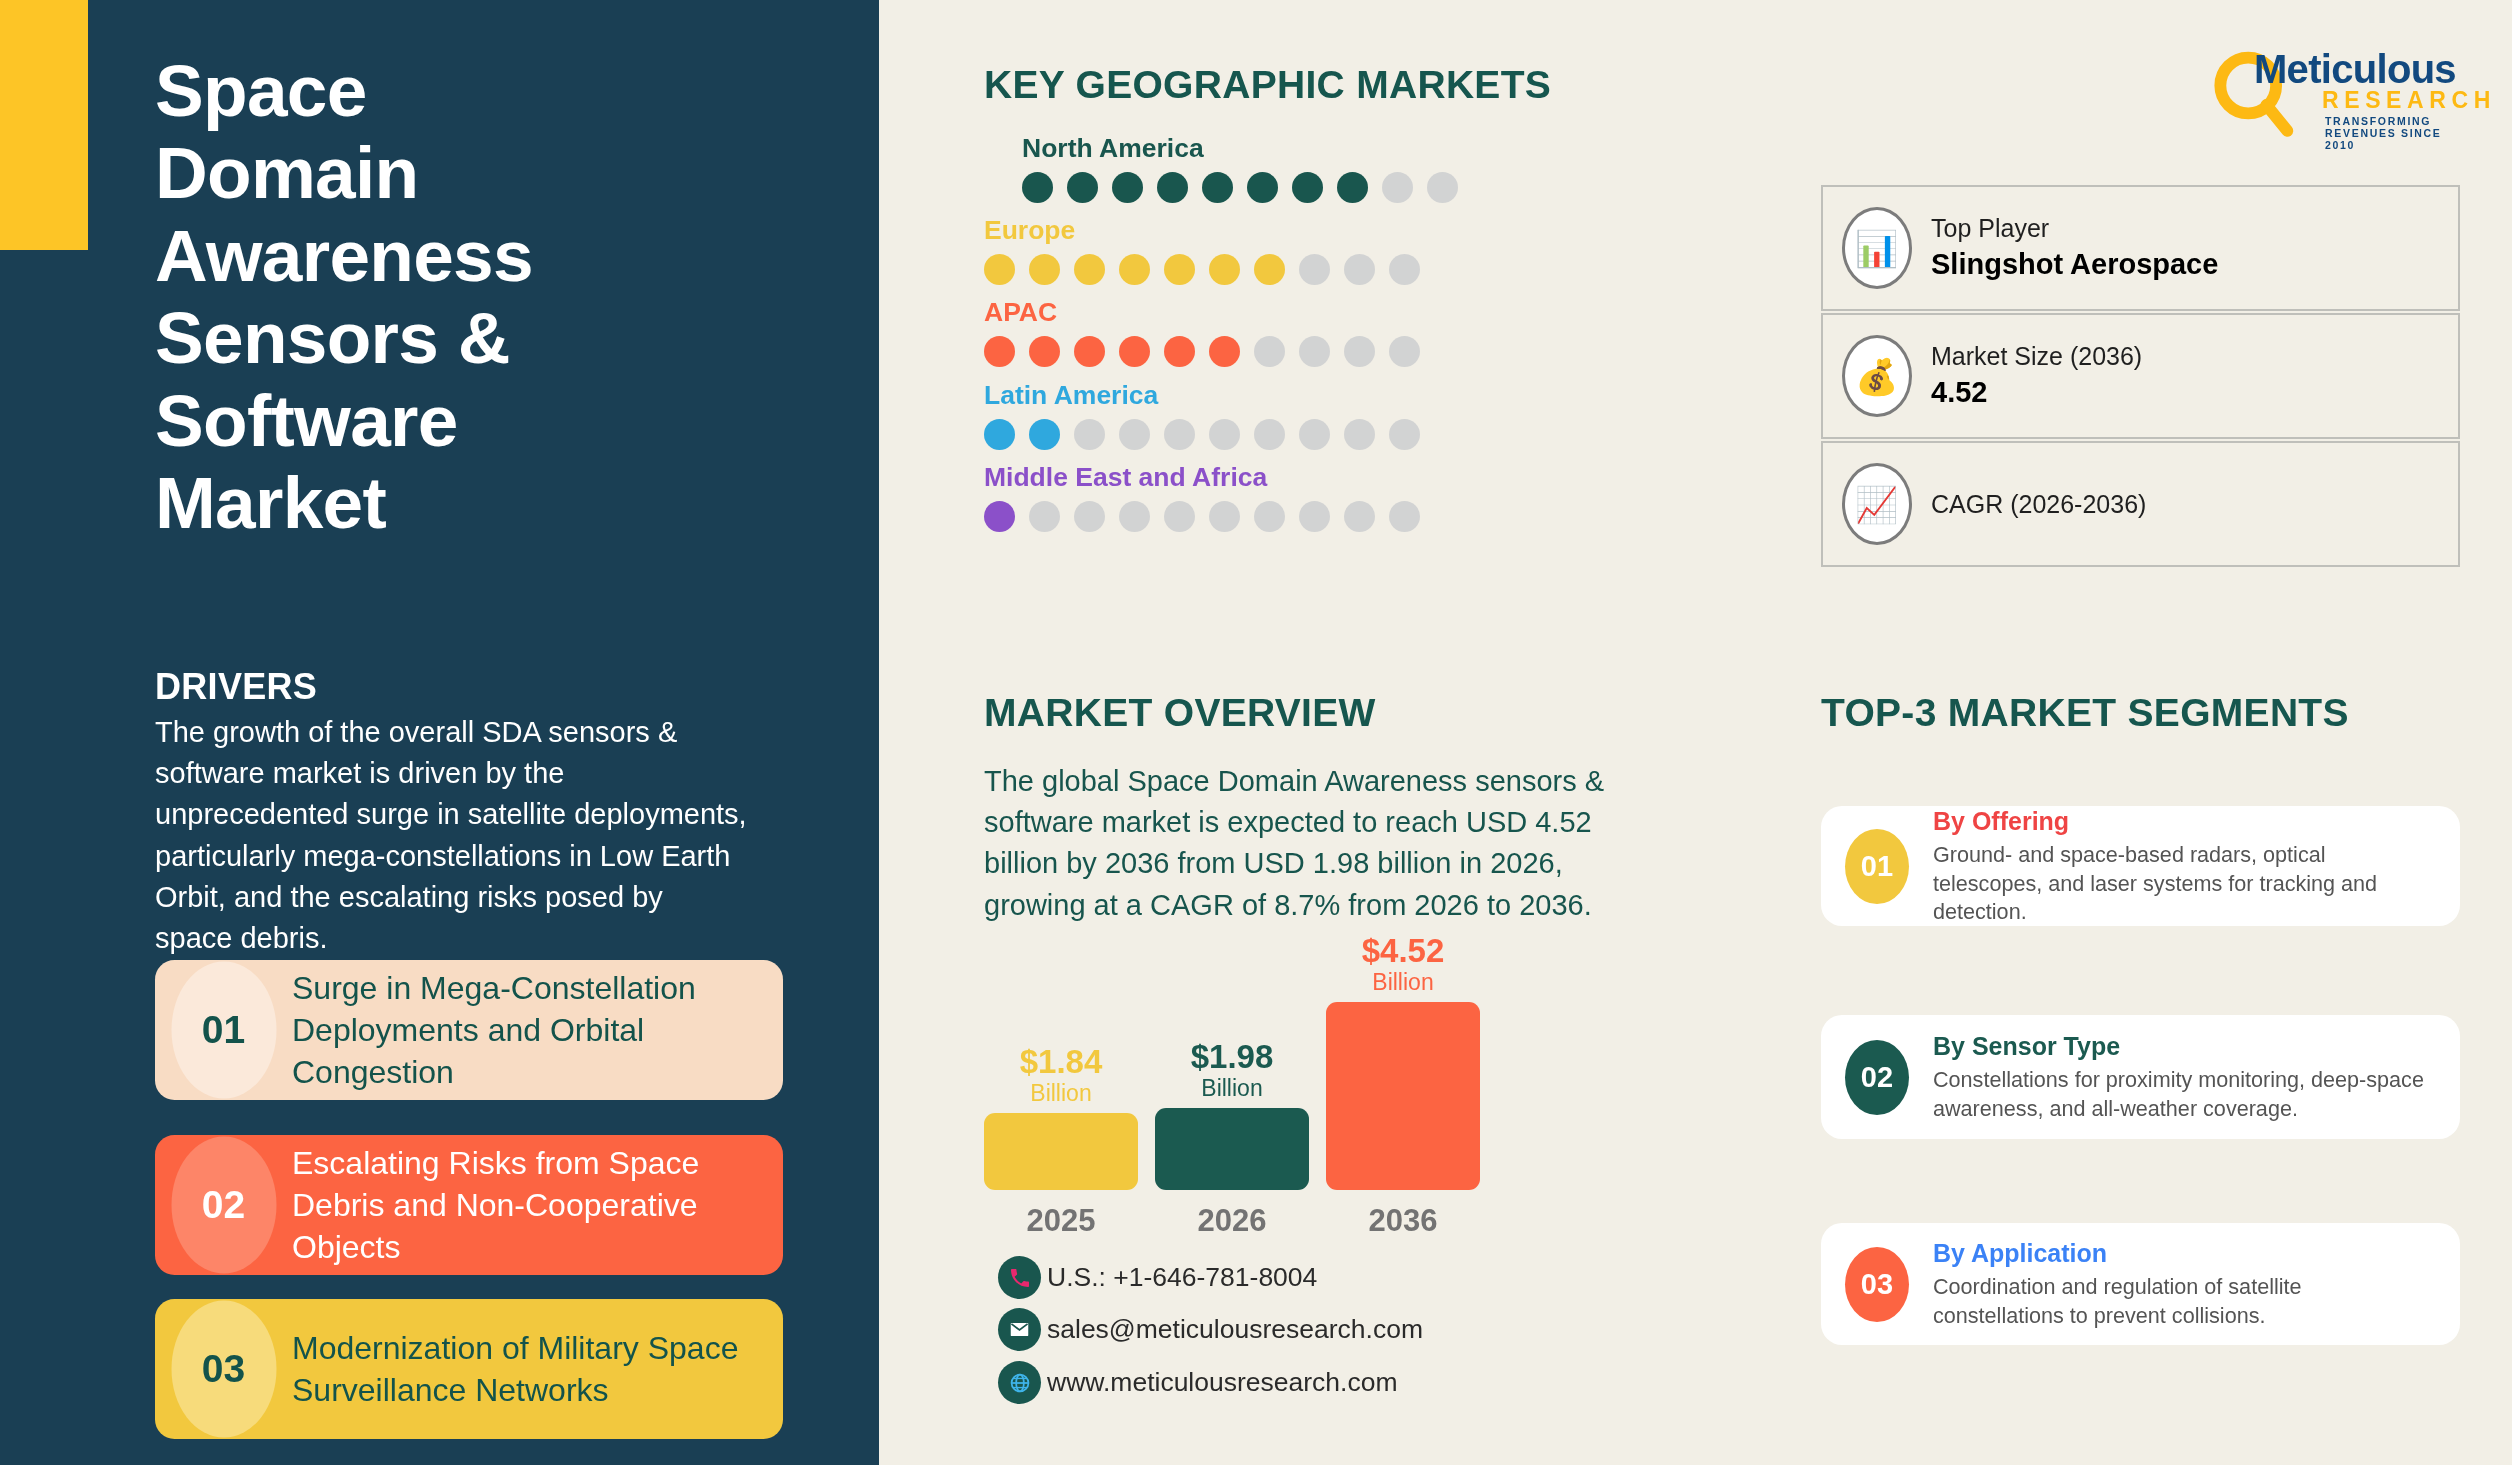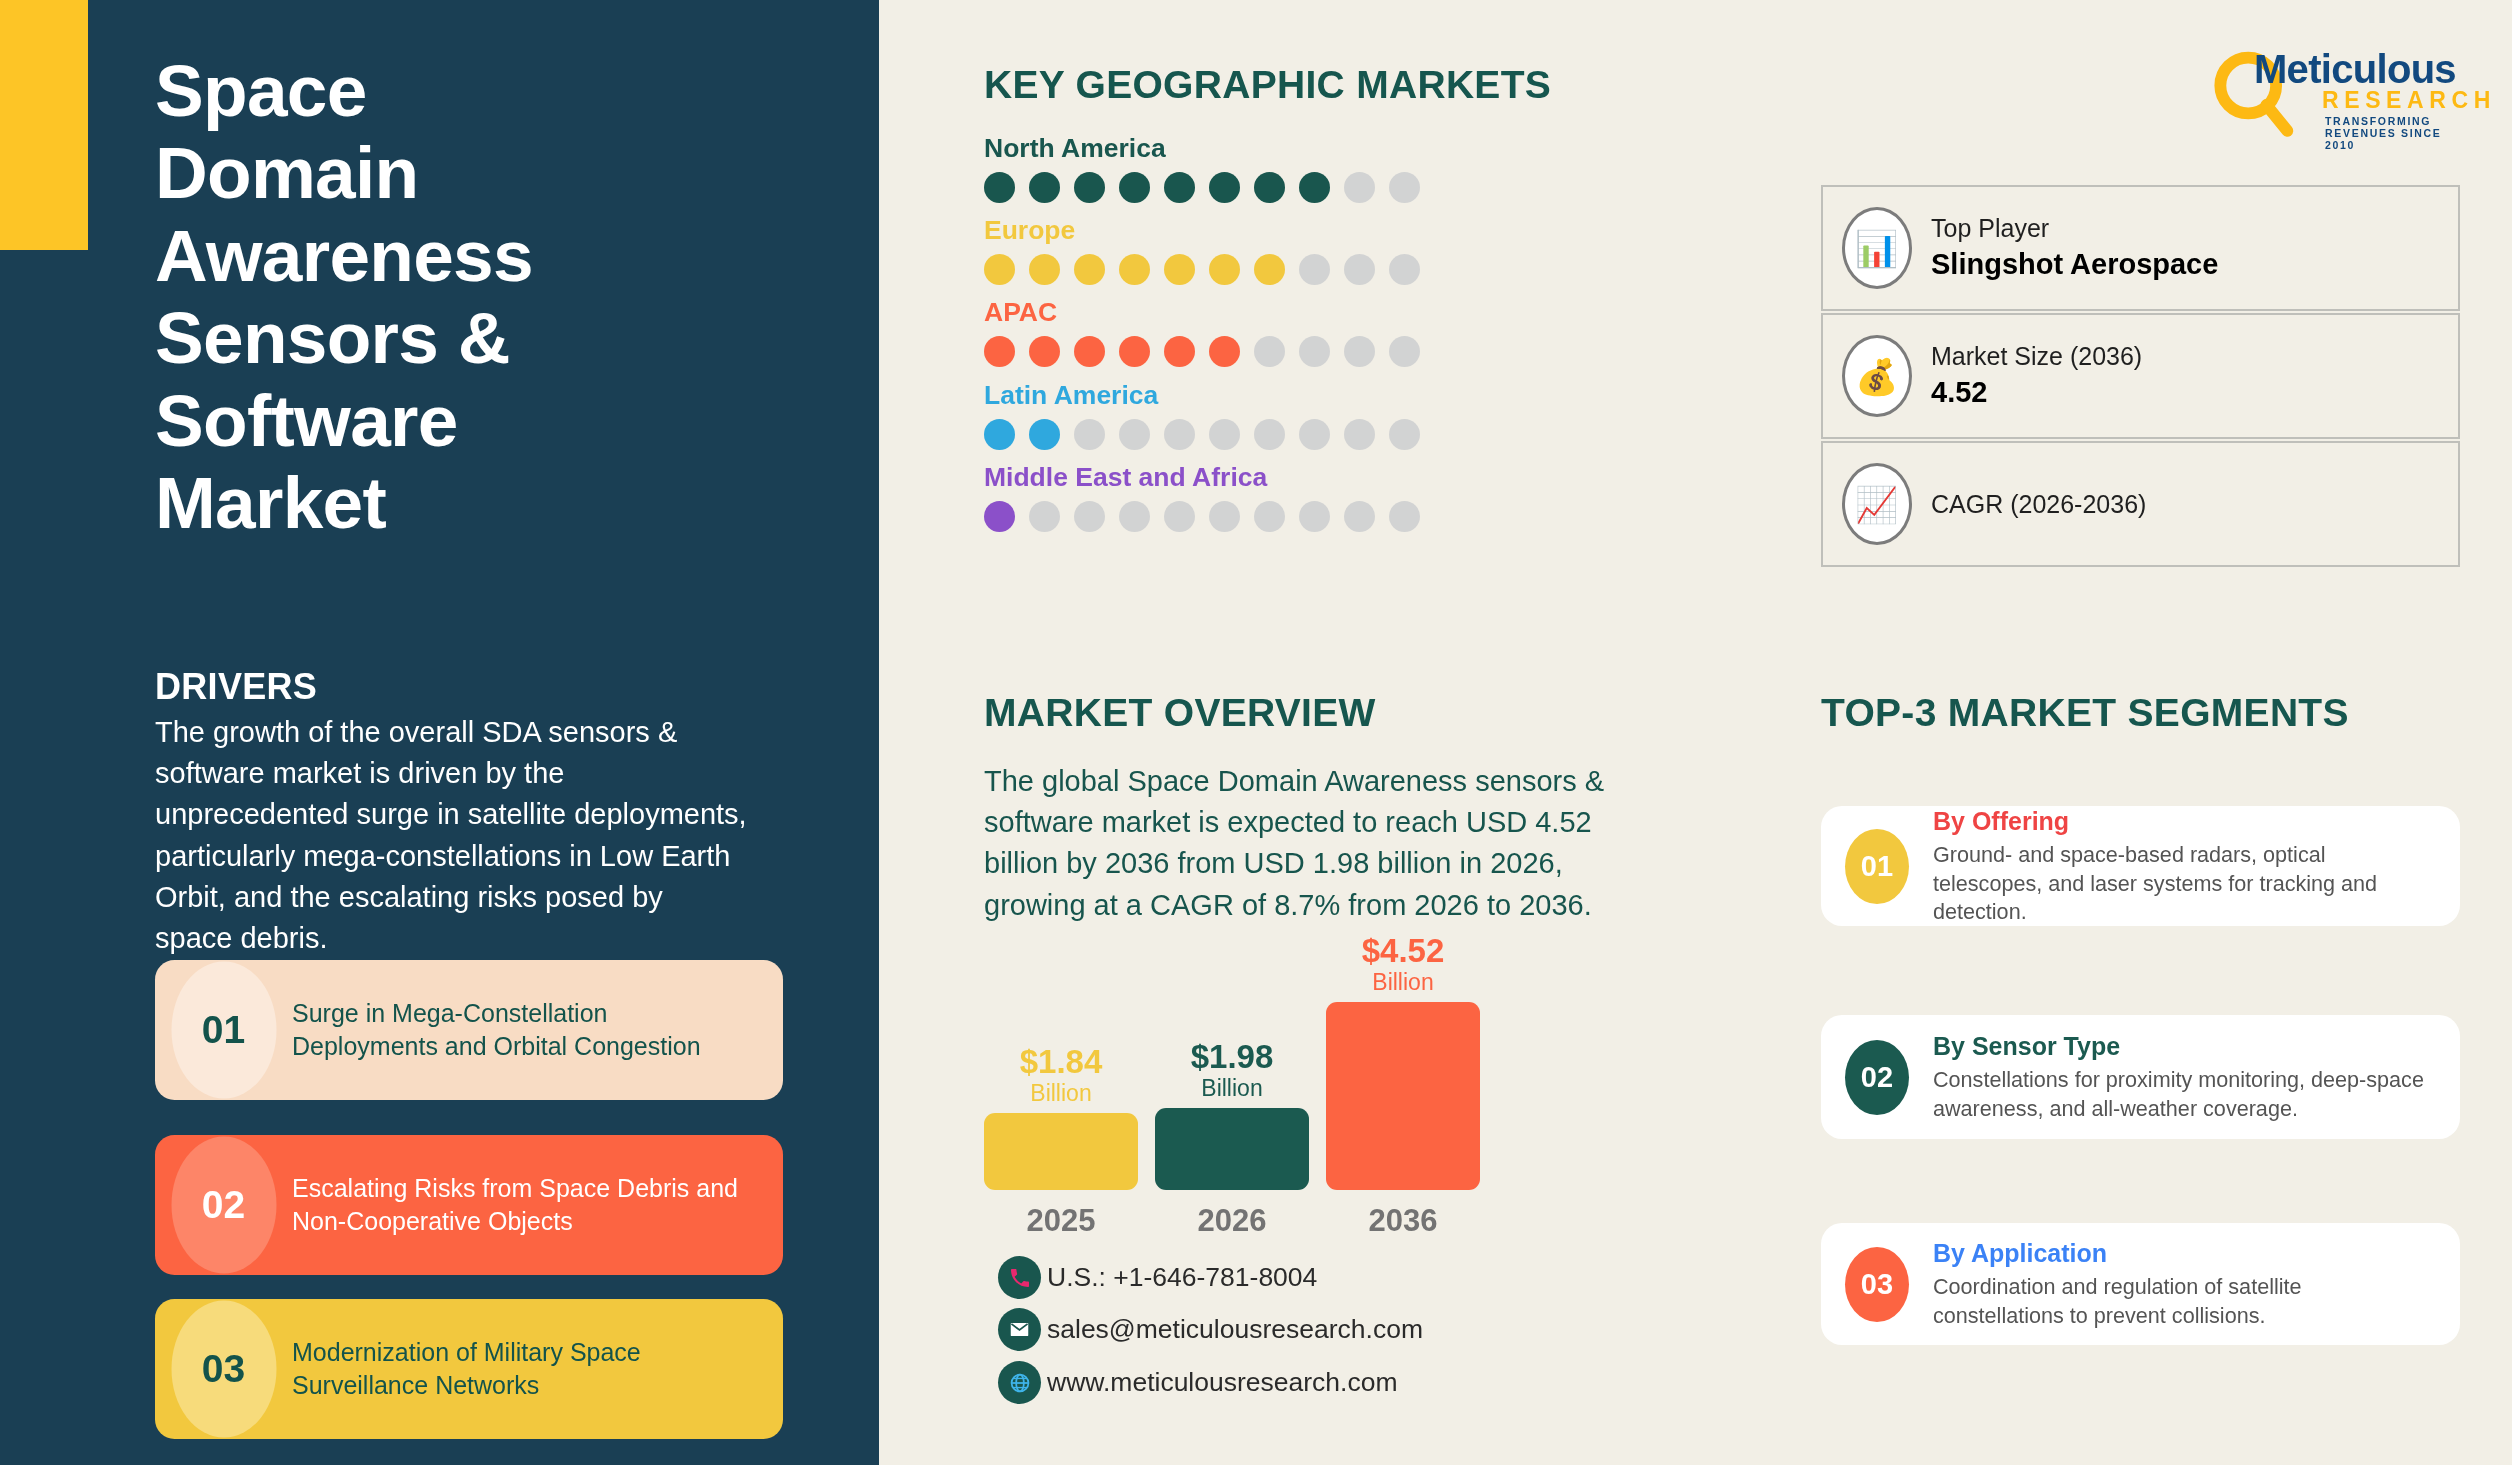--- a/index.html
+++ b/index.html
@@ -46,21 +46,21 @@
     display:flex; align-items:center; justify-content:center;
   }
   .driver-card .num-circle{
     position:absolute; left:50%; top:50%; transform:translate(-50%,-50%);
     width:105px; height:137px; border-radius:50%;
   }
   .driver-card .num{
     position:relative; font-size:39px; font-weight:bold; z-index:2;
   }
   .driver-card .dtext{
-    flex:1; padding-right:32px; font-size:25px; line-height:1.32; font-weight:normal;
+    flex:1; padding-right:32px; font-size:32px; line-height:1.32; font-weight:normal;
   }
   #driver-0 { top:960px; background:#F8DCC4; }
   #driver-0 .num-circle{ background:#FBE9DA; }
   #driver-0 .num, #driver-0 .dtext{ color:#13534B; }
   #driver-1 { top:1135px; background:#FC6442; }
   #driver-1 .num-circle{ background:#FD8568; }
   #driver-1 .num, #driver-1 .dtext{ color:#ffffff; }
   #driver-2 { top:1299px; background:#F2C83E; }
   #driver-2 .num-circle{ background:#F7DB7B; }
   #driver-2 .num, #driver-2 .dtext{ color:#13534B; }
@@ -199,21 +199,21 @@
       <div class="num-wrap">
         <div class="num-circle"></div>
         <div class="num">03</div>
       </div>
       <div class="dtext">Modernization of Military Space Surveillance Networks</div>
     </div>
   </div>
 
   <div class="sec-title" id="geo-title">KEY GEOGRAPHIC MARKETS</div>
   <div id="geo-groups">
-      <div class="geo-block" style="top: 133px;">
+      <div class="geo-block" style="top: 133px; margin-left: 38px;">
         <div class="geo-label" style="color: rgb(25, 86, 78);">North America</div>
         <div class="dot-row">
           <div class="dot" style="background: rgb(25, 86, 78);"></div>
           <div class="dot" style="background: rgb(25, 86, 78);"></div>
           <div class="dot" style="background: rgb(25, 86, 78);"></div>
           <div class="dot" style="background: rgb(25, 86, 78);"></div>
           <div class="dot" style="background: rgb(25, 86, 78);"></div>
           <div class="dot" style="background: rgb(25, 86, 78);"></div>
           <div class="dot" style="background: rgb(25, 86, 78);"></div>
           <div class="dot" style="background: rgb(25, 86, 78);"></div>

